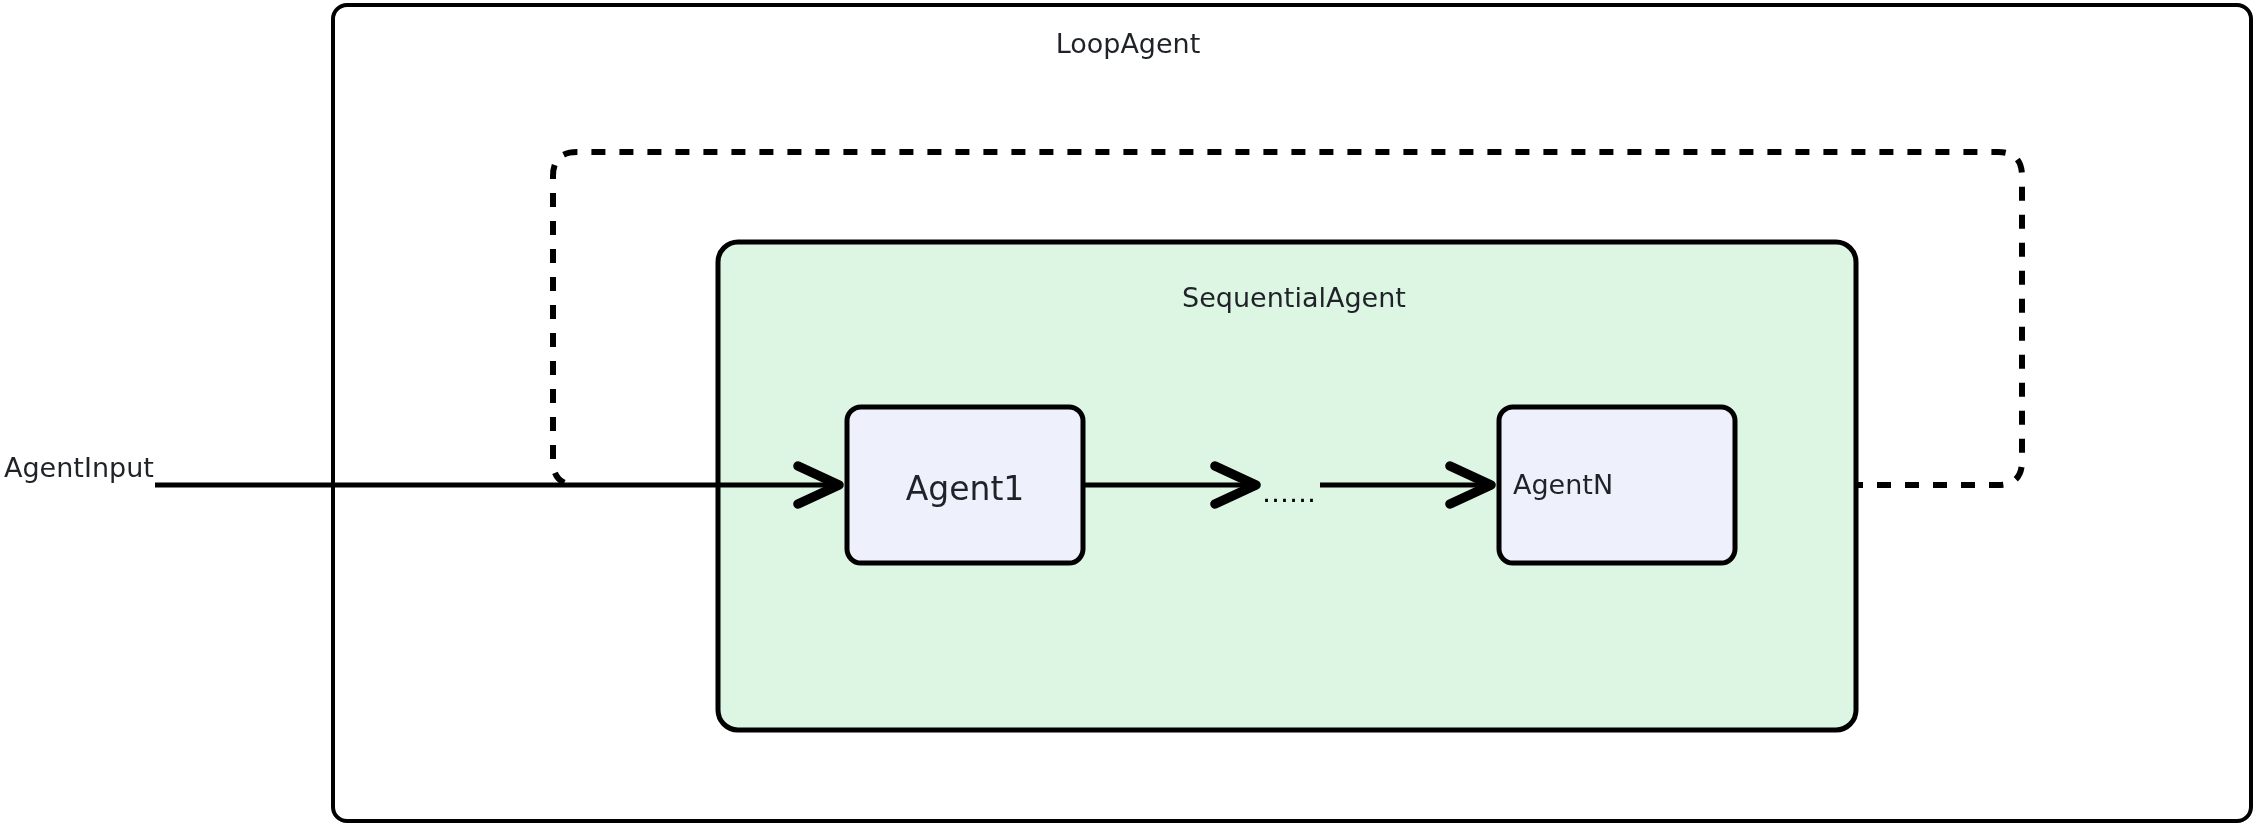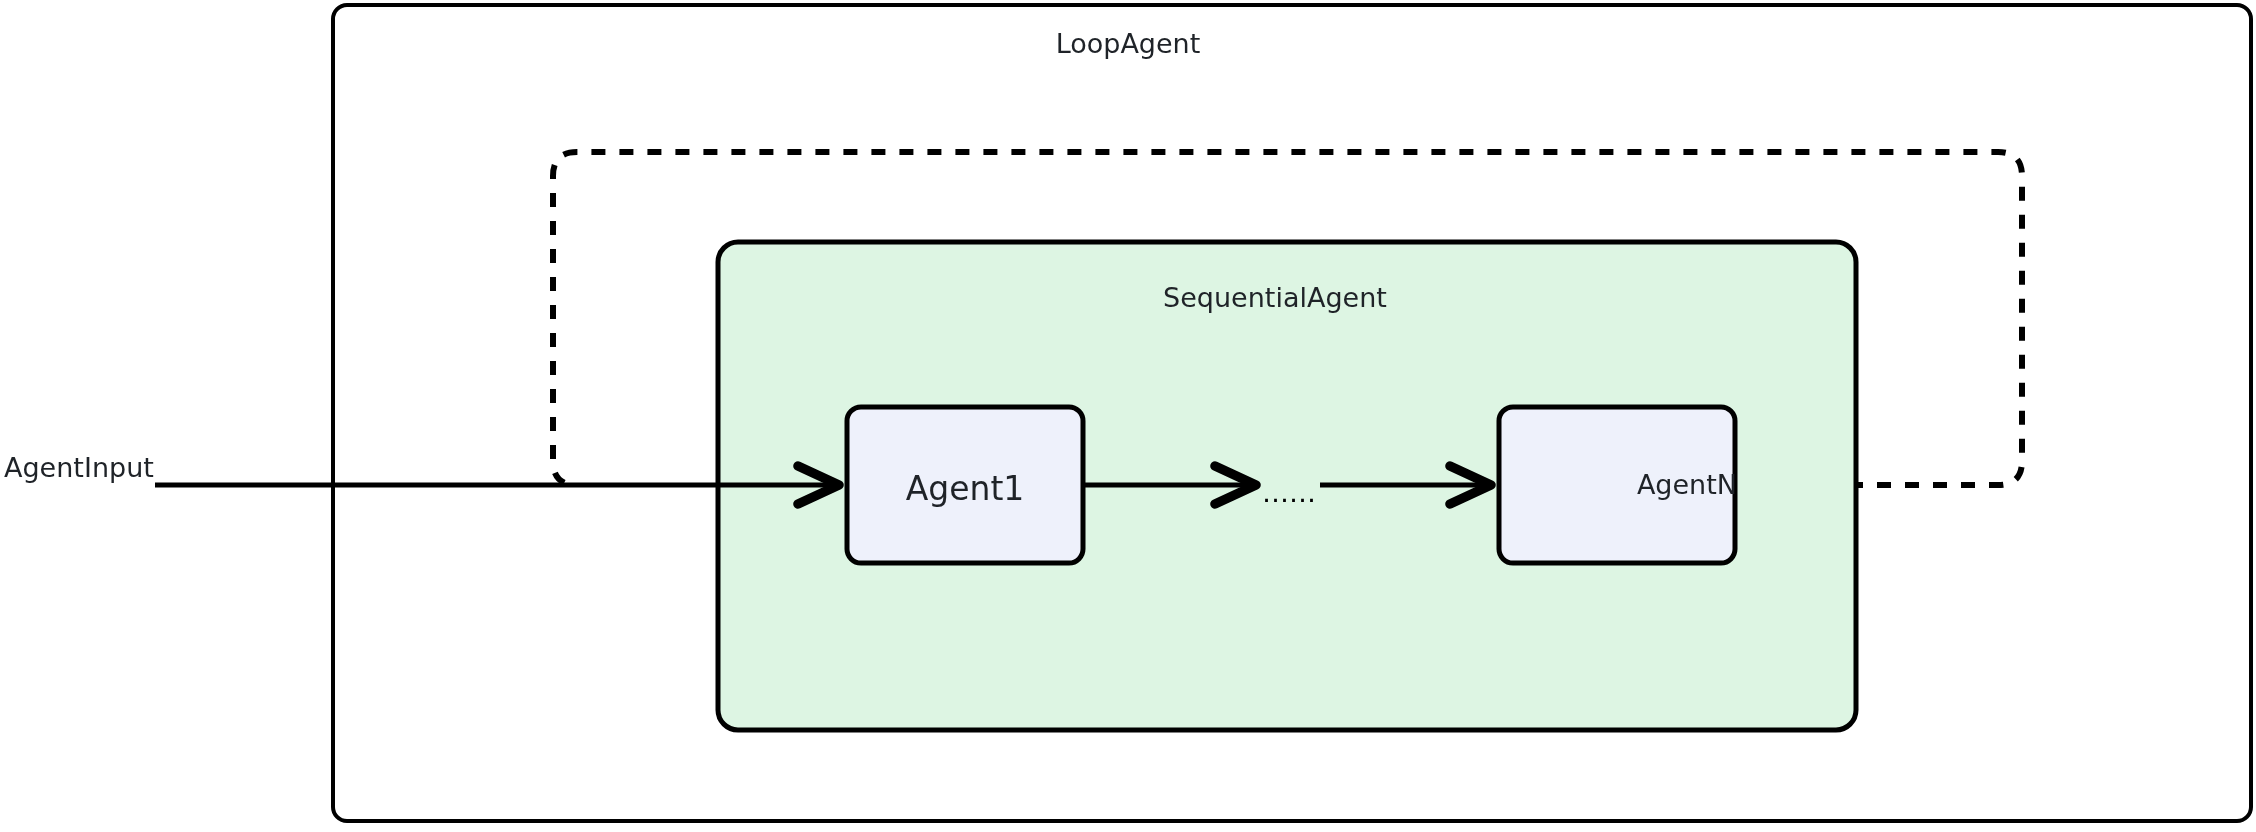--- a/index.html
+++ b/index.html
@@ -29,39 +29,40 @@
     font-family: "DejaVu Sans", sans-serif;
   }
   #loop-title {
     left: 0;
     top: 28px;
     width: 2256px;
     text-align: center;
     font-size: 27px;
   }
   #seq-title {
-    left: 704px;
+    left: 723px;
     top: 282px;
     width: 1142px;
     text-align: center;
     font-size: 27px;
   }
   #agent1-label {
     left: 845px;
     top: 469px;
     width: 240px;
     text-align: center;
     font-size: 33px;
   }
   #agentn-label {
     left: 1497px;
     top: 469px;
     width: 240px;
-    text-align: right;
+    text-align: left;
     font-size: 27px;
+    padding-left: 16px;
   }
   #agentinput-label {
     left: 4px;
     top: 452px;
     font-size: 27px;
   }
   #ellipsis-label {
     left: 1262px;
     top: 477px;
     font-size: 27px;

